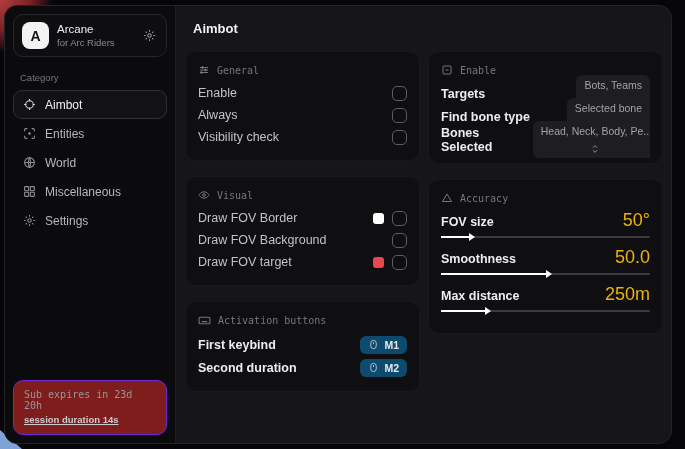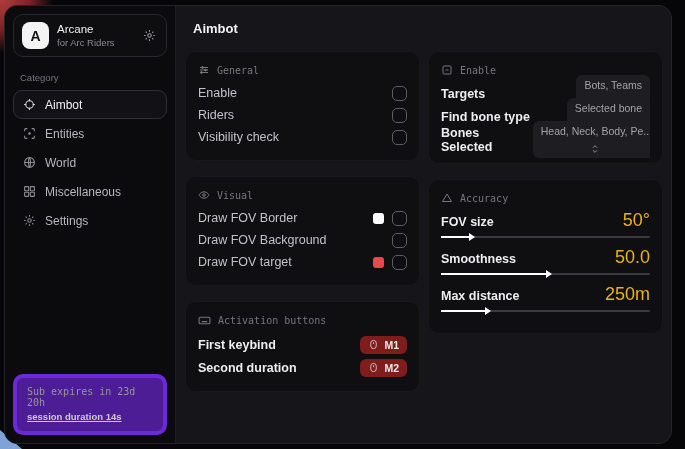--- a/index.html
+++ b/index.html
@@ -47,22 +47,22 @@
   .category-label { font-size:9.5px; color:#75757b; margin:15px 7px 7px; }
   .nav-item {
     display:flex; align-items:center; gap:9px; padding:0 9px; height:29px;
     border-radius:9px; font-size:12px; color:#b7b7bc;
     border:1px solid transparent; cursor:pointer;
   }
   .nav-item .nicon { display:flex; color:#8e8e94; }
   .nav-item.active { border-color:#2f2f35; background:#121216; color:#f1f1f3; }
   .nav-item.active .nicon { color:#d8d8dc; }
   .footer-card {
-    margin-top:auto; border:4px solid #6d28d9; border-radius:10px;
-    padding:8px 10px 9px; background:#4c1d95;
+    margin-top:auto; border:1px solid #6d28d9; border-radius:10px;
+    padding:8px 10px 9px; background:#7f1d1d;
   }
   .footer-line1 { font-family:"DejaVu Sans Mono", monospace; font-size:10px; color:#96969c; }
   .footer-line2 { font-size:9.5px; font-weight:700; color:#cncnd0; color:#cbcbd0; margin-top:3px;text-decoration:underline; }
   
   .main { flex:1; padding:13px 8px 8px 9px; display:flex; flex-direction:column; }
   .main-title { font-size:13px; font-weight:700; color:#f2f2f4; margin:2px 0 15px 8px; }
   .columns { display:flex; gap:8px; align-items:flex-start; }
   .col { flex:1; display:flex; flex-direction:column; gap:15px; min-width:0; }
   .panel { background:#0f0f12; border:1px solid #19191d; border-radius:11px; padding:10px 12px 12px; }
   .panel-header {
@@ -73,21 +73,21 @@
   .panel-header .picon { display:flex; color:#76767c; }
   .row { display:flex; align-items:center; height:22px; font-size:12.5px; color:#c2c2c7; }
   .row .right { margin-left:auto; display:flex; align-items:center; gap:8px; }
   .row.strong { color:#ededf0; font-weight:700; height:23px; }
   .checkbox {
     width:15px; height:15px; border:1.5px solid #5d5d64; border-radius:5px;
     background:transparent; cursor:pointer; flex-shrink:0;
   }
   .chip { width:11px; height:11px; border-radius:3px; cursor:pointer; }
   .keybind {
-    display:flex; align-items:center; gap:5px; background:#7f1d1d; border:none;
+    display:flex; align-items:center; gap:5px; background:#0c4a6e; border:none;
     border-radius:6px; padding:3px 8px; color:#e9e9ec; font-size:10.5px;
     font-weight:700; cursor:pointer; font-family:"Liberation Sans", sans-serif;
   }
   .keybind .kicon { display:flex; color:#c7c7cc; }
   .select {
     display:flex; align-items:center; gap:7px; background:#1d1d22; border:none;
     border-radius:6px; padding:4px 8px; color:#a2a2a8; font-size:10.5px;
     cursor:pointer; font-family:"Liberation Sans", sans-serif; white-space:nowrap;flex-direction:column;
   }
   .select .sicon { display:flex; color:#8e8e94; }
@@ -203,21 +203,21 @@
             </span>
             <span>General</span>
           </div>
           <div class="row">
             <span>Enable</span>
             <span class="right">
                 <span class="checkbox"></span>
               </span>
           </div>
           <div class="row">
-            <span>Riders</span>
+            <span>Always</span>
             <span class="right">
                 <span class="checkbox"></span>
               </span>
           </div>
           <div class="row">
             <span>Visibility check</span>
             <span class="right">
                 <span class="checkbox"></span>
               </span>
           </div>

